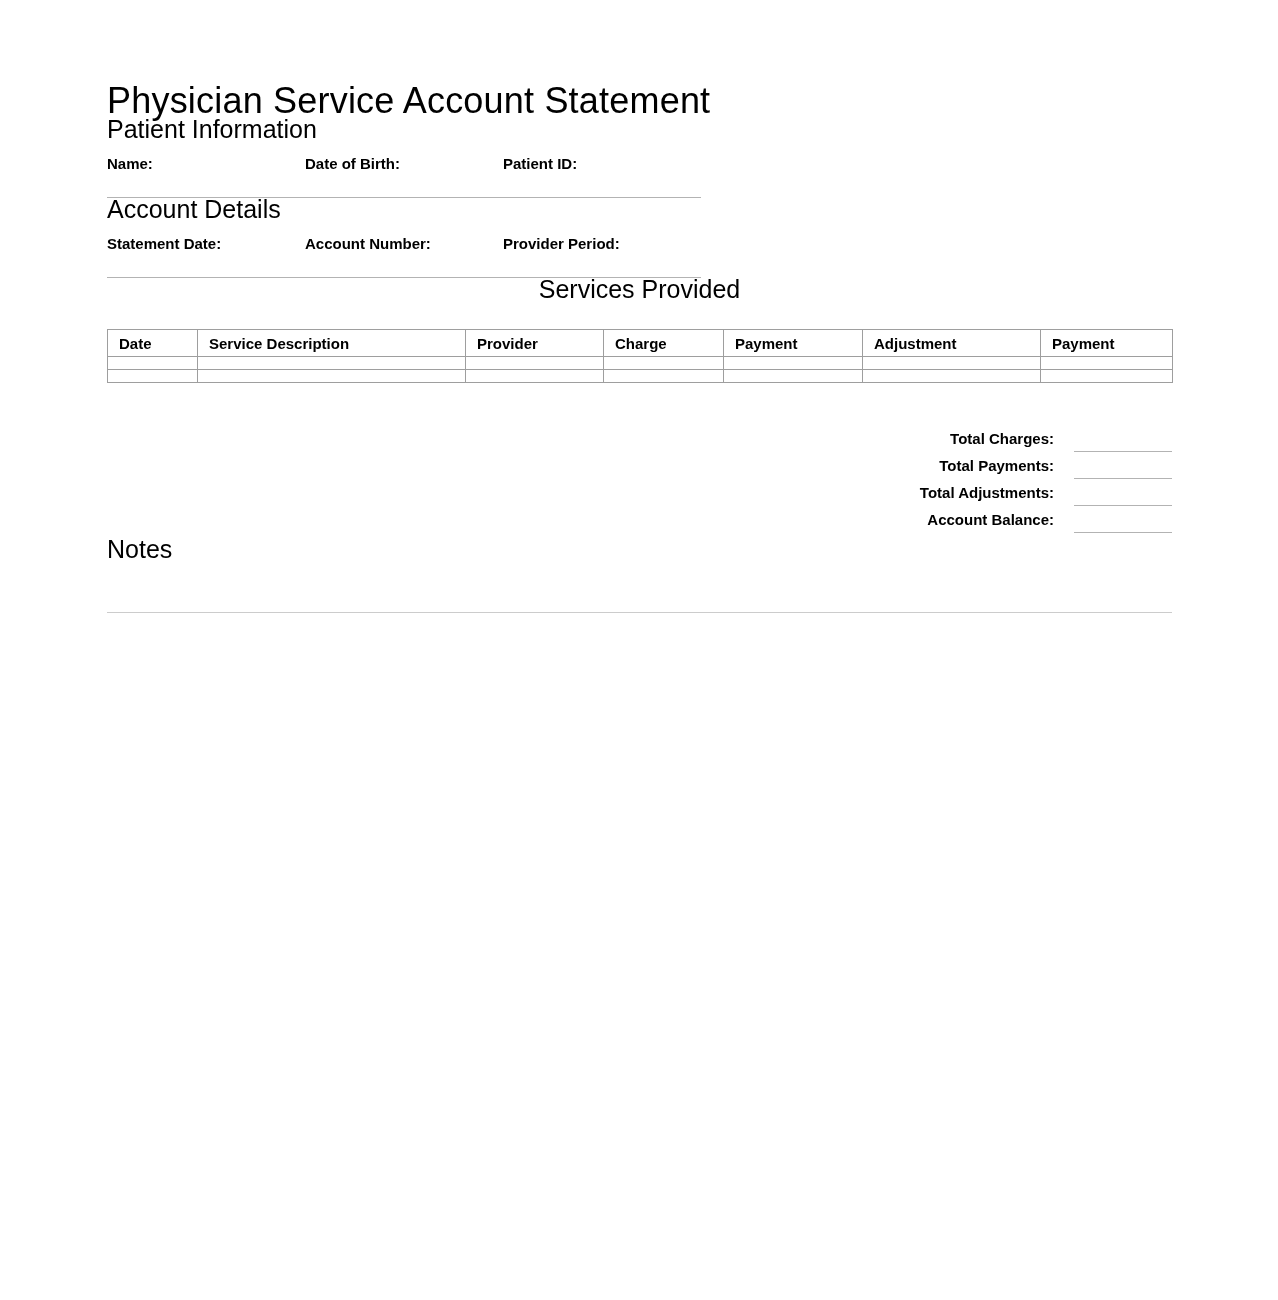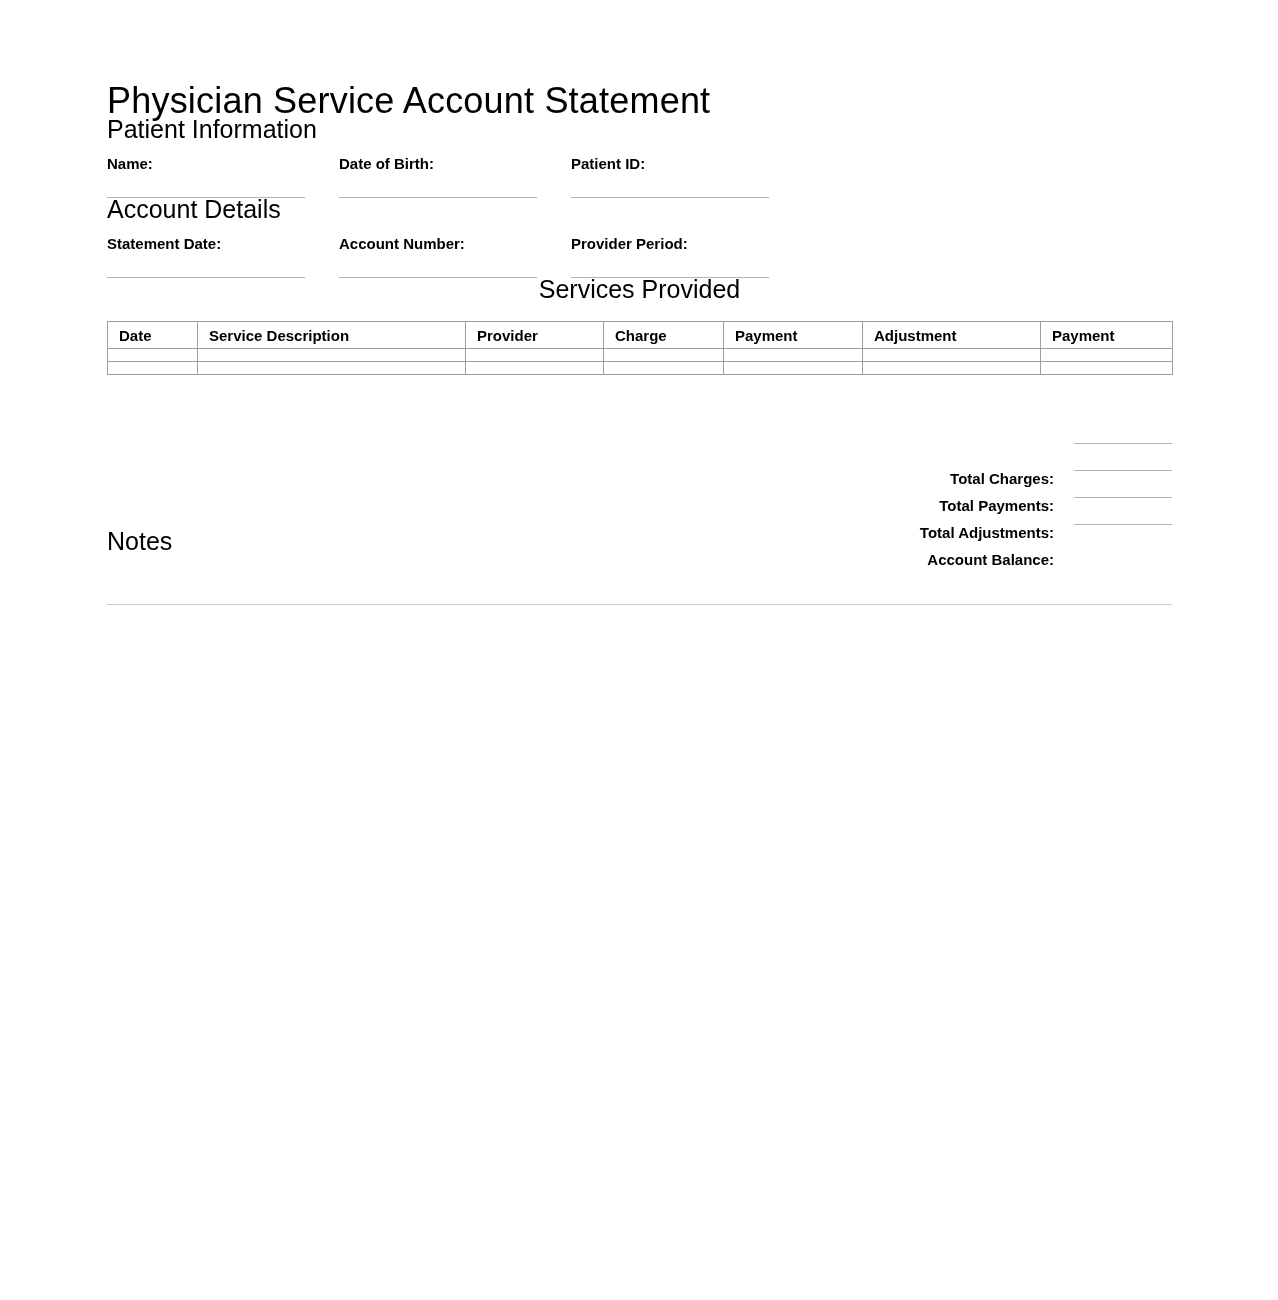--- a/index.html
+++ b/index.html
@@ -34,41 +34,40 @@
     line-height: 23px;
   }
   .h2-patient  { margin-top: 15px; }
   .h2-account  { margin-top: 30px; }
   .h2-services { margin-top: 32px; text-align: center; }
   .h2-notes    { margin-top: 33px; }
 
   .fields-row {
     margin-top: 14px;
     display: flex;
-    gap: 34px;
   }
   .field-col { width: 198px; }
   .field-label {
     font-size: 15px;
     font-weight: 700;
     line-height: 18px;
   }
   .field-line {
     margin-top: 24px;
     height: 0;
     border-bottom: 1px solid #b3b3b3;
   }
   .field-value {
     display: block;
     min-height: 0;
     font-size: 14px;
   }
 
   table.services-table {
-    margin-top: 20px;
+    margin-top: 28px;
     width: 1065px;
     border-collapse: collapse;
     table-layout: fixed;
   }
   table.services-table th,
   table.services-table td {
     border: 1px solid #9e9e9e;
     padding: 0 11px;
     text-align: left;
     font-size: 15px;
@@ -95,21 +94,20 @@
     display: flex;
     align-items: flex-start;
     margin-bottom: 5px;
     height: 22px;
   }
   .totals-label {
     font-size: 15px;
     font-weight: 700;
     line-height: 18px;
     text-align: right;
-    margin-top: 48px;
   }
   .totals-value {
     margin-left: 20px;
     width: 98px;
     height: 21px;
     border-bottom: 1px solid #b3b3b3;
     font-size: 14px;
   }
 
   .notes-line {

